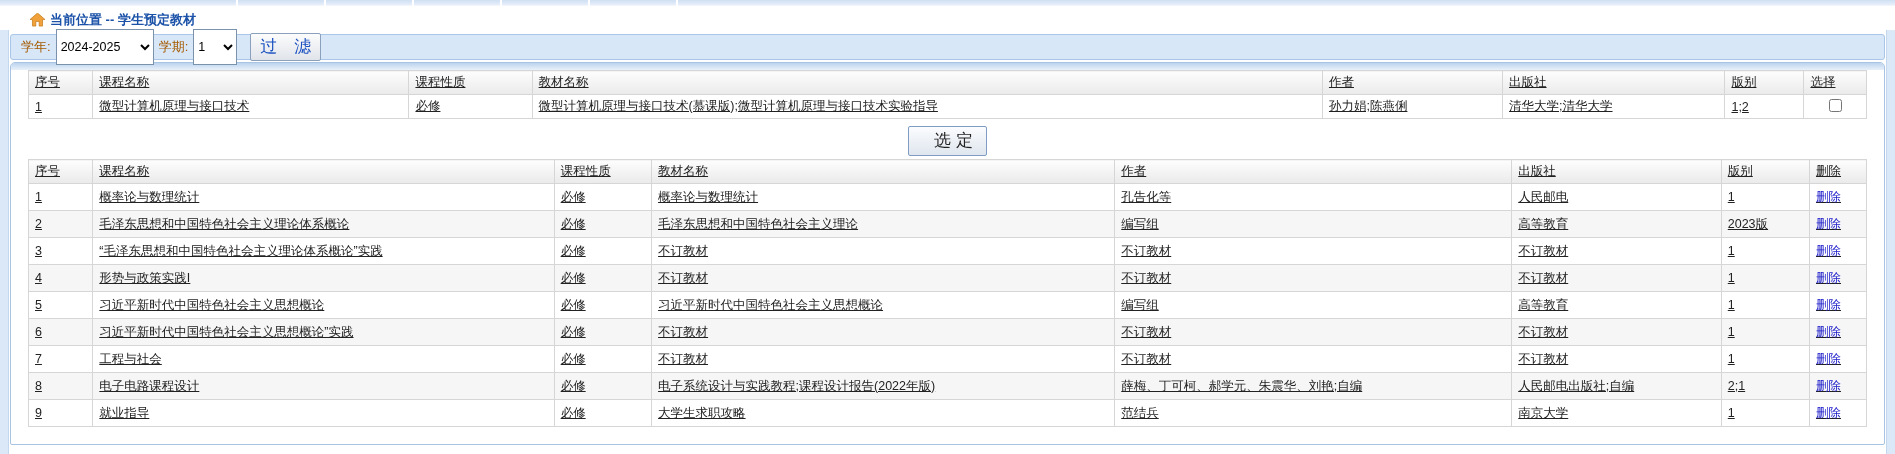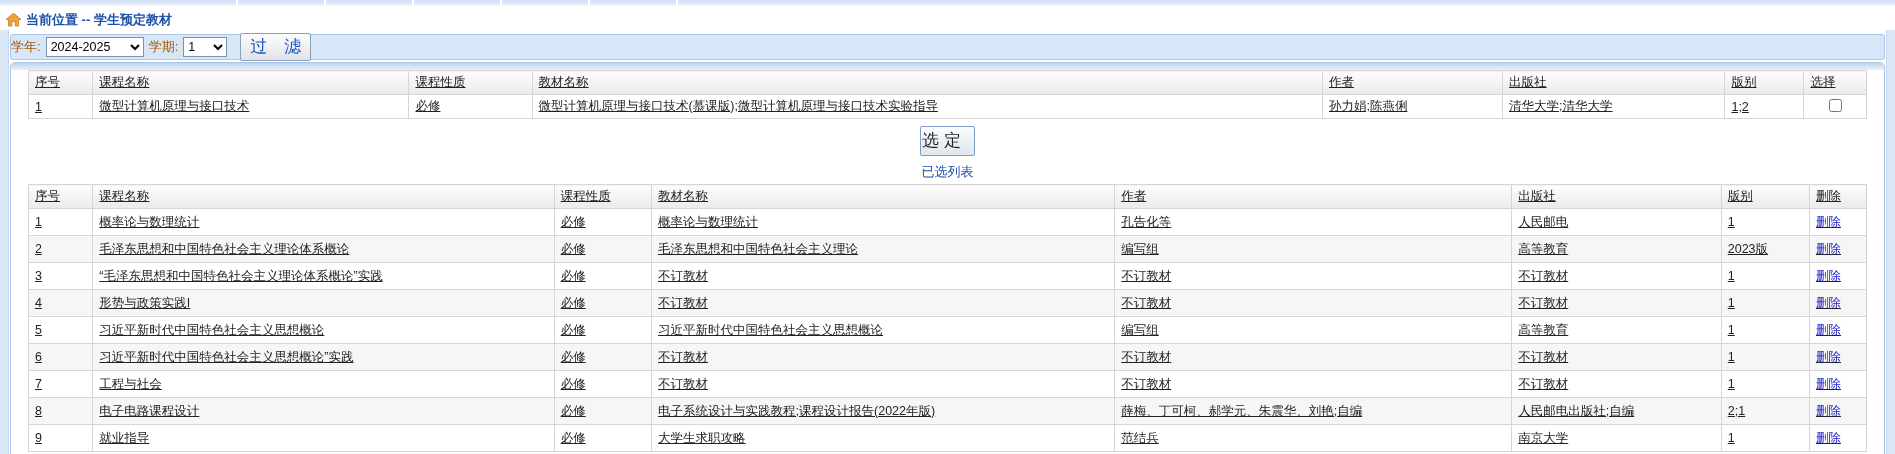--- a/index.html
+++ b/index.html
@@ -11,48 +11,48 @@
   }
   
   .top-strip { height:6px; background:linear-gradient(#cfe0f3,#e7effa); border-bottom:1px solid #f2f6fc; position:relative; }
   .menu-ticks { position:absolute; left:150px; top:0; width:600px; height:6px;
     background:repeating-linear-gradient(to right, transparent 0 86px, #ffffff 86px 88px); }
   
   .edge { position:absolute; top:30px; bottom:0; width:9px; background:#dbe8f8; }
   .edge.left  { left:0;  border-right:1px solid #c3d7ef; }
   .edge.right { right:0; border-left:1px solid #c3d7ef; }
   
-  .loc-bar { display:flex; align-items:center; gap:5px; padding:5px 4px 4px 6px; background:#fff; }
+  .loc-bar { display:flex; align-items:center; gap:5px; padding:5px 4px 4px 6px; background:#fff;margin-left:24px; }
   .loc-text { color:#1b52a8; font-weight:bold; }
   
   .filter-bar { margin:1px 10px 0; height:26px; background:#d8e7f7; border:1px solid #a9c6e8;
-    border-radius:3px; display:flex; align-items:center; gap:5px; }
+    border-radius:3px; display:flex; align-items:center; padding-left:10px; gap:5px; }
   .flt-label { color:#a35a00; }
-  select { font-family:inherit; font-size:12.5px; height:20px; background:#fff; border:1px solid #7b92ac; }
+  select { font-family:inherit; font-size:12.5px; height:36px; background:#fff; border:1px solid #7b92ac; }
   .year-select { width:98px; }
   .term-select { width:44px; }
   .btn { font-family:inherit; font-size:17px; cursor:pointer;
     background:linear-gradient(#fcfcfc,#e0e4ea); border:1px solid #8aa0bc; border-radius:2px; }
   .filter-btn { margin-left:8px; padding:1px 9px 2px; color:#1a50c0; white-space:pre; }
   
   .panel { margin:2px 10px 0; border:1px solid #a9c4e2; border-radius:5px 5px 2px 2px;
     background:#fff; padding-bottom:8px; min-height:383px; }
   .panel-top { height:7px; background:linear-gradient(#bcd4ee,#e9f1fa); border-radius:4px 4px 0 0; }
   .list-title { text-align:center; color:#1b52a8; padding:4px 0 3px; }
   table { width:calc(100% - 34px); margin:0 auto; border-collapse:collapse; border:1px solid #bcbcbc;
     table-layout:fixed; font-size:12.5px;text-decoration:underline; }
   th, td { border:1px solid #d6d6d6; padding:3px 6px; text-align:left; overflow:hidden;
     white-space:nowrap; text-overflow:ellipsis; font-weight:normal; color:#222; }
   th { background:linear-gradient(#fdfdfd,#eaeaea); height:22px; }
   #selected-table td { padding:4.5px 6px; }
   tbody tr:nth-child(even) td { background:#f6f6f6; }
   .c-center { text-align:center; }
   .del-link { color:#2323cc; text-decoration:none; cursor:pointer; }
   .btn-row { text-align:center; margin:7px 0 3px; }
-  .select-btn { padding:2px 8px 3px 1px; letter-spacing:5px; color:#222;
+  .select-btn { padding:2px 8px 3px 25px; letter-spacing:5px; color:#222;
     border:1px solid #7e9cc4; background:linear-gradient(#fbfcfe,#dfe6ee); }
   input[type=checkbox] { width:13px; height:13px; margin:0; }
 </style>
 </head>
 <body>
 
 <div class="top-strip">
   <div class="menu-ticks"></div>
 </div>
 
@@ -113,21 +113,20 @@
           <td>1;2</td>
           <td class="c-center"><input type="checkbox" style=""></td>
         </tr>
       </tbody>
     </table>
 
   <div class="btn-row">
     <button class="btn select-btn">选定</button>
   </div>
 
-  <div class="list-title">已选列表</div>
   <table id="selected-table">
       <colgroup>
         <col style="width: 3.5%;">
         <col style="width: 25.1%;">
         <col style="width: 5.3%;">
         <col style="width: 25.2%;">
         <col style="width: 21.6%;">
         <col style="width: 11.4%;">
         <col style="width: 4.8%;">
         <col style="width: 3.1%;">

